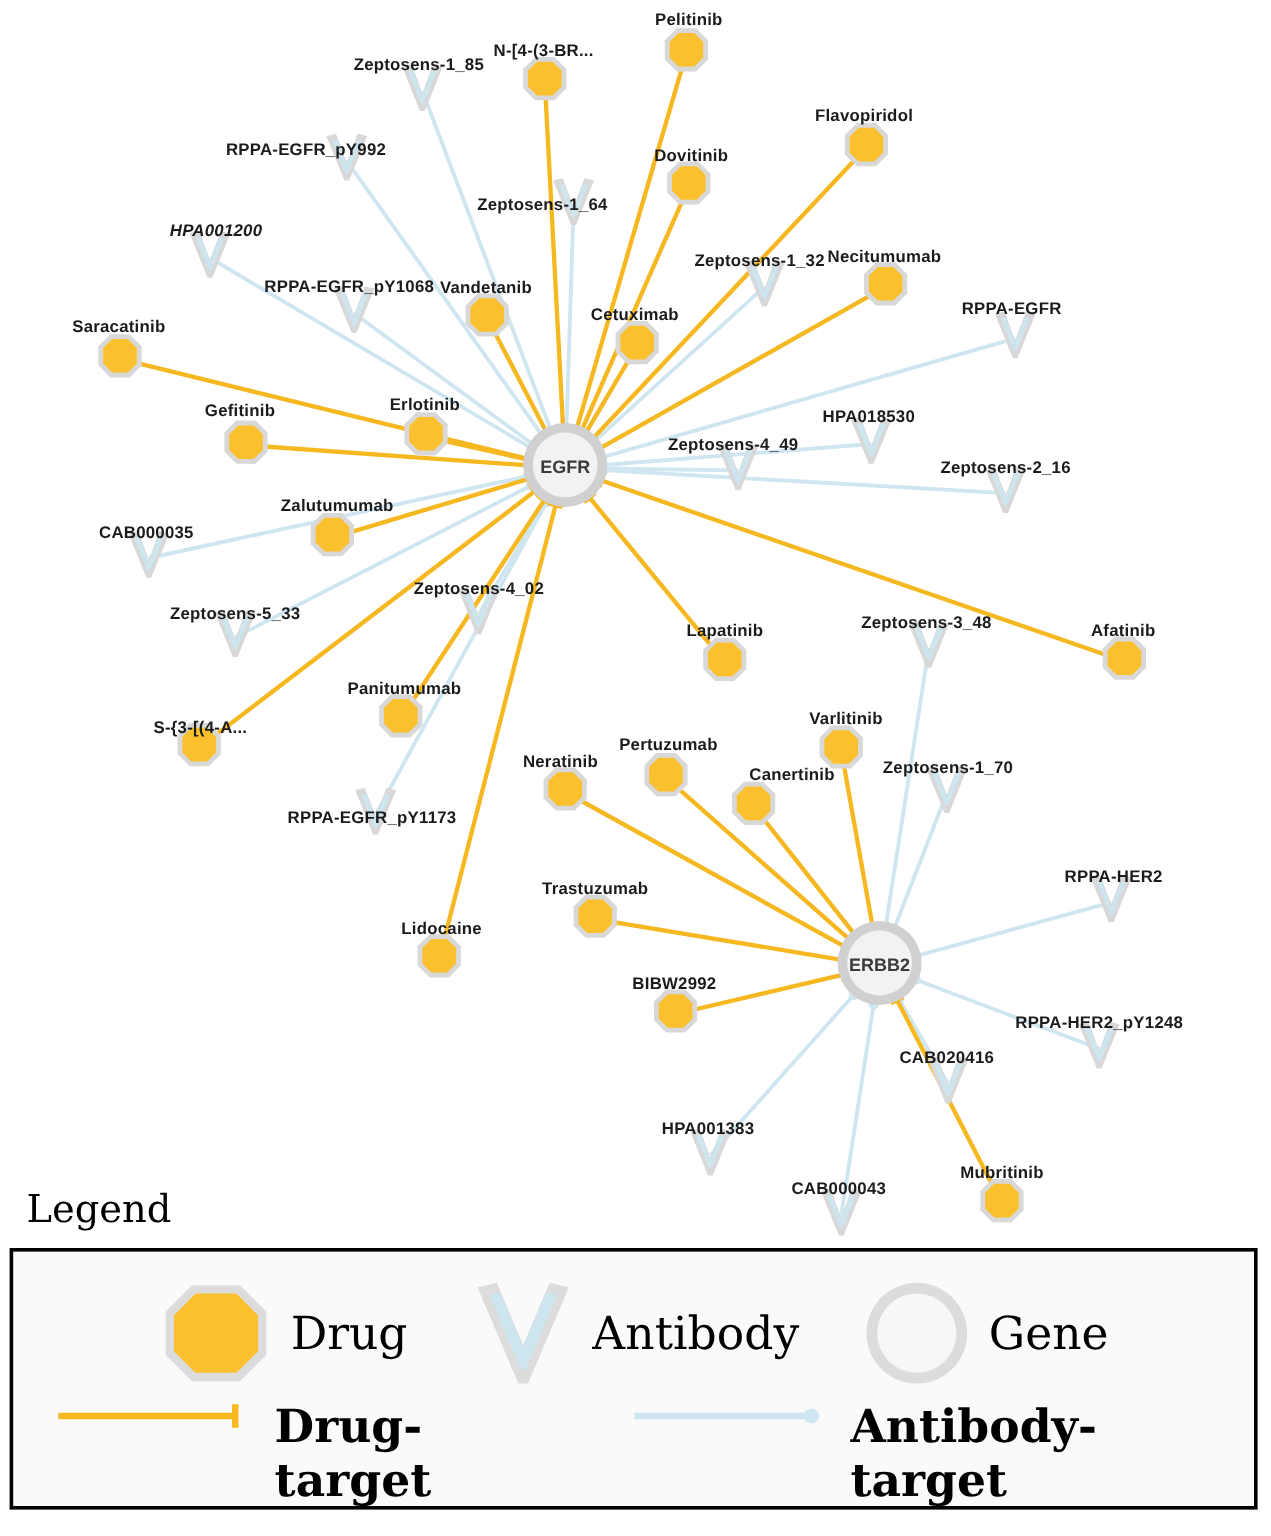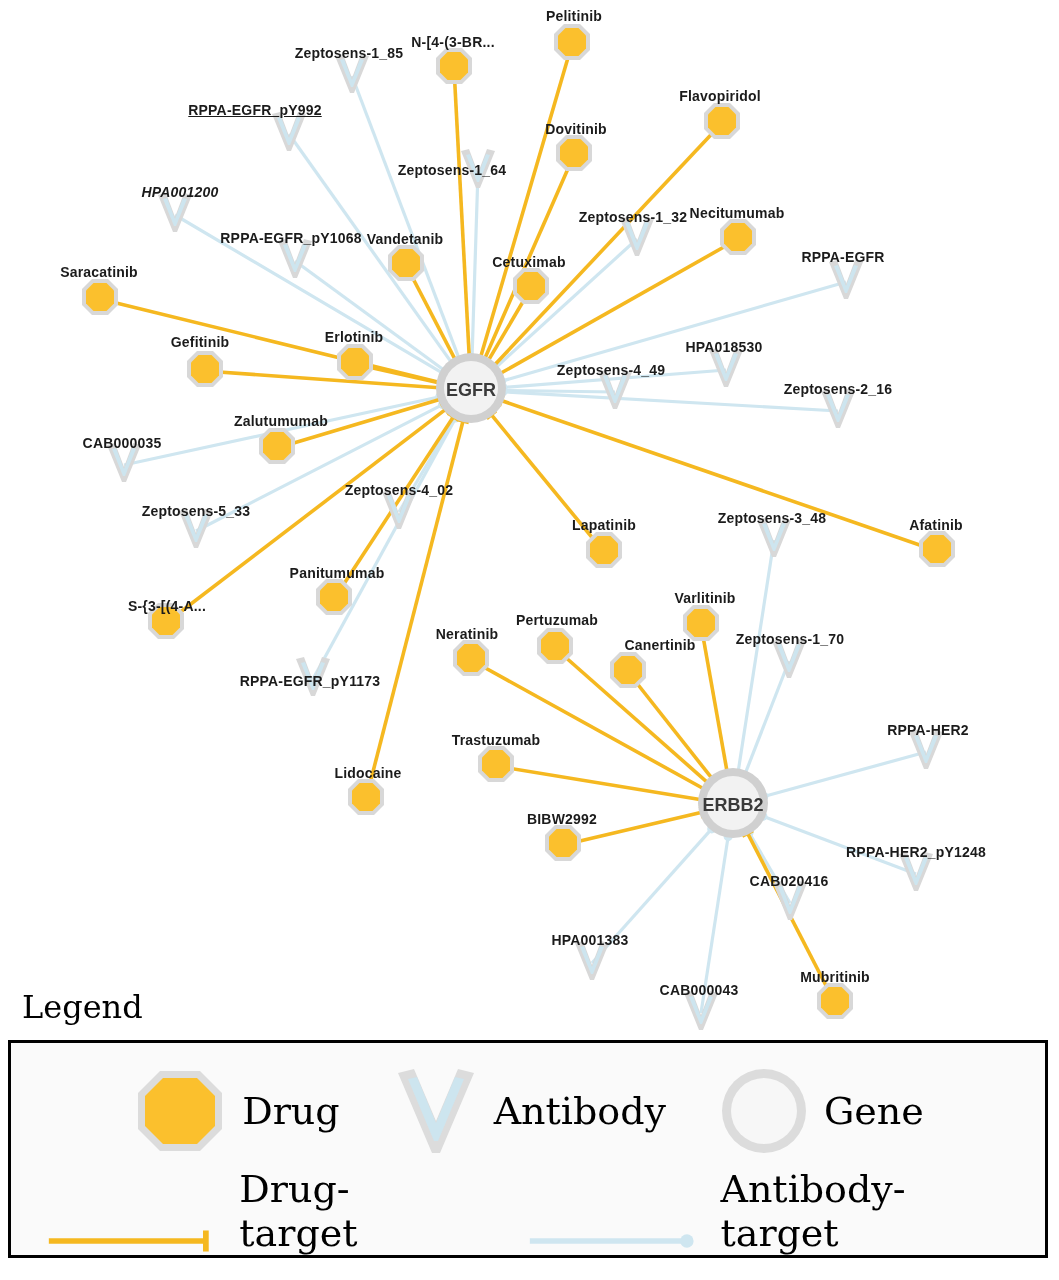--- a/index.html
+++ b/index.html
@@ -39,21 +39,21 @@
     transform: translate(-50%, -50%);
     font-size: 14px;
     font-weight: bold;
     color: #1b1b1b;
     white-space: nowrap;
     letter-spacing: 0.2px;
   }
   .gene-label {
     position: absolute;
     transform: translate(-50%, -50%);
-    font-size: 18px;
+    font-size: 15px;
     font-weight: bold;
     color: #3a3a3a;
     white-space: nowrap;
   }
   
   #legend-wrap {
     position: absolute;
     left: 0;
     top: 980px;
     width: 1059px;
@@ -102,23 +102,24 @@
     position: absolute;
     left: 0; top: 132px;
     width: 100%;
     height: 72px;
     display: flex;
     align-items: center;
     justify-content: center;
   }
   .legend-edge-item {
     display: flex;
-    align-items: flex-end;
+    align-items: flex-start;
     gap: 22px;
     margin: 0 34px;
+    font-weight: bold;
   }
 </style>
 </head>
 <body>
 
 <div id="page">
 
   <div id="network">
     <svg class="layer" id="edges" viewBox="0 0 1059 980" preserveAspectRatio="none">
         <g>
@@ -301,21 +302,21 @@
     <div id="nodes">
         <div class="node" style="left: 352px; top: 76px;"><svg width="38" height="42" viewBox="0 0 38 42">
             <path d="M2 3 L10 1 L19 25 L28 1 L36 3 L21 40 L17 40 Z" fill="#d8d8d8"></path>
             <path d="M7 7 L11 6 L19 27 L27 6 L31 7 L20 34 L18 34 Z" fill="#cde5ef"></path>
           </svg></div>
         <div class="node-label" style="left: 349px; top: 53px;">Zeptosens-1_85</div>
         <div class="node" style="left: 289px; top: 134px;"><svg width="38" height="42" viewBox="0 0 38 42">
             <path d="M2 3 L10 1 L19 25 L28 1 L36 3 L21 40 L17 40 Z" fill="#d8d8d8"></path>
             <path d="M7 7 L11 6 L19 27 L27 6 L31 7 L20 34 L18 34 Z" fill="#cde5ef"></path>
           </svg></div>
-        <div class="node-label" style="left: 255px; top: 110px; text-decoration: underline;">RPPA-EGFR_pY992</div>
+        <div class="node-label" style="left: 255px; top: 124px;">RPPA-EGFR_pY992</div>
         <div class="node" style="left: 478px; top: 171px;"><svg width="38" height="42" viewBox="0 0 38 42">
             <path d="M2 3 L10 1 L19 25 L28 1 L36 3 L21 40 L17 40 Z" fill="#d8d8d8"></path>
             <path d="M7 7 L11 6 L19 27 L27 6 L31 7 L20 34 L18 34 Z" fill="#cde5ef"></path>
           </svg></div>
         <div class="node-label" style="left: 452px; top: 148px; margin-top: 22px;">Zeptosens-1_64</div>
         <div class="node" style="left: 175px; top: 215px;"><svg width="38" height="42" viewBox="0 0 38 42">
             <path d="M2 3 L10 1 L19 25 L28 1 L36 3 L21 40 L17 40 Z" fill="#d8d8d8"></path>
             <path d="M7 7 L11 6 L19 27 L27 6 L31 7 L20 34 L18 34 Z" fill="#cde5ef"></path>
           </svg></div>
         <div class="node-label" style="left: 180px; top: 192px; font-style: italic;">HPA001200</div>

